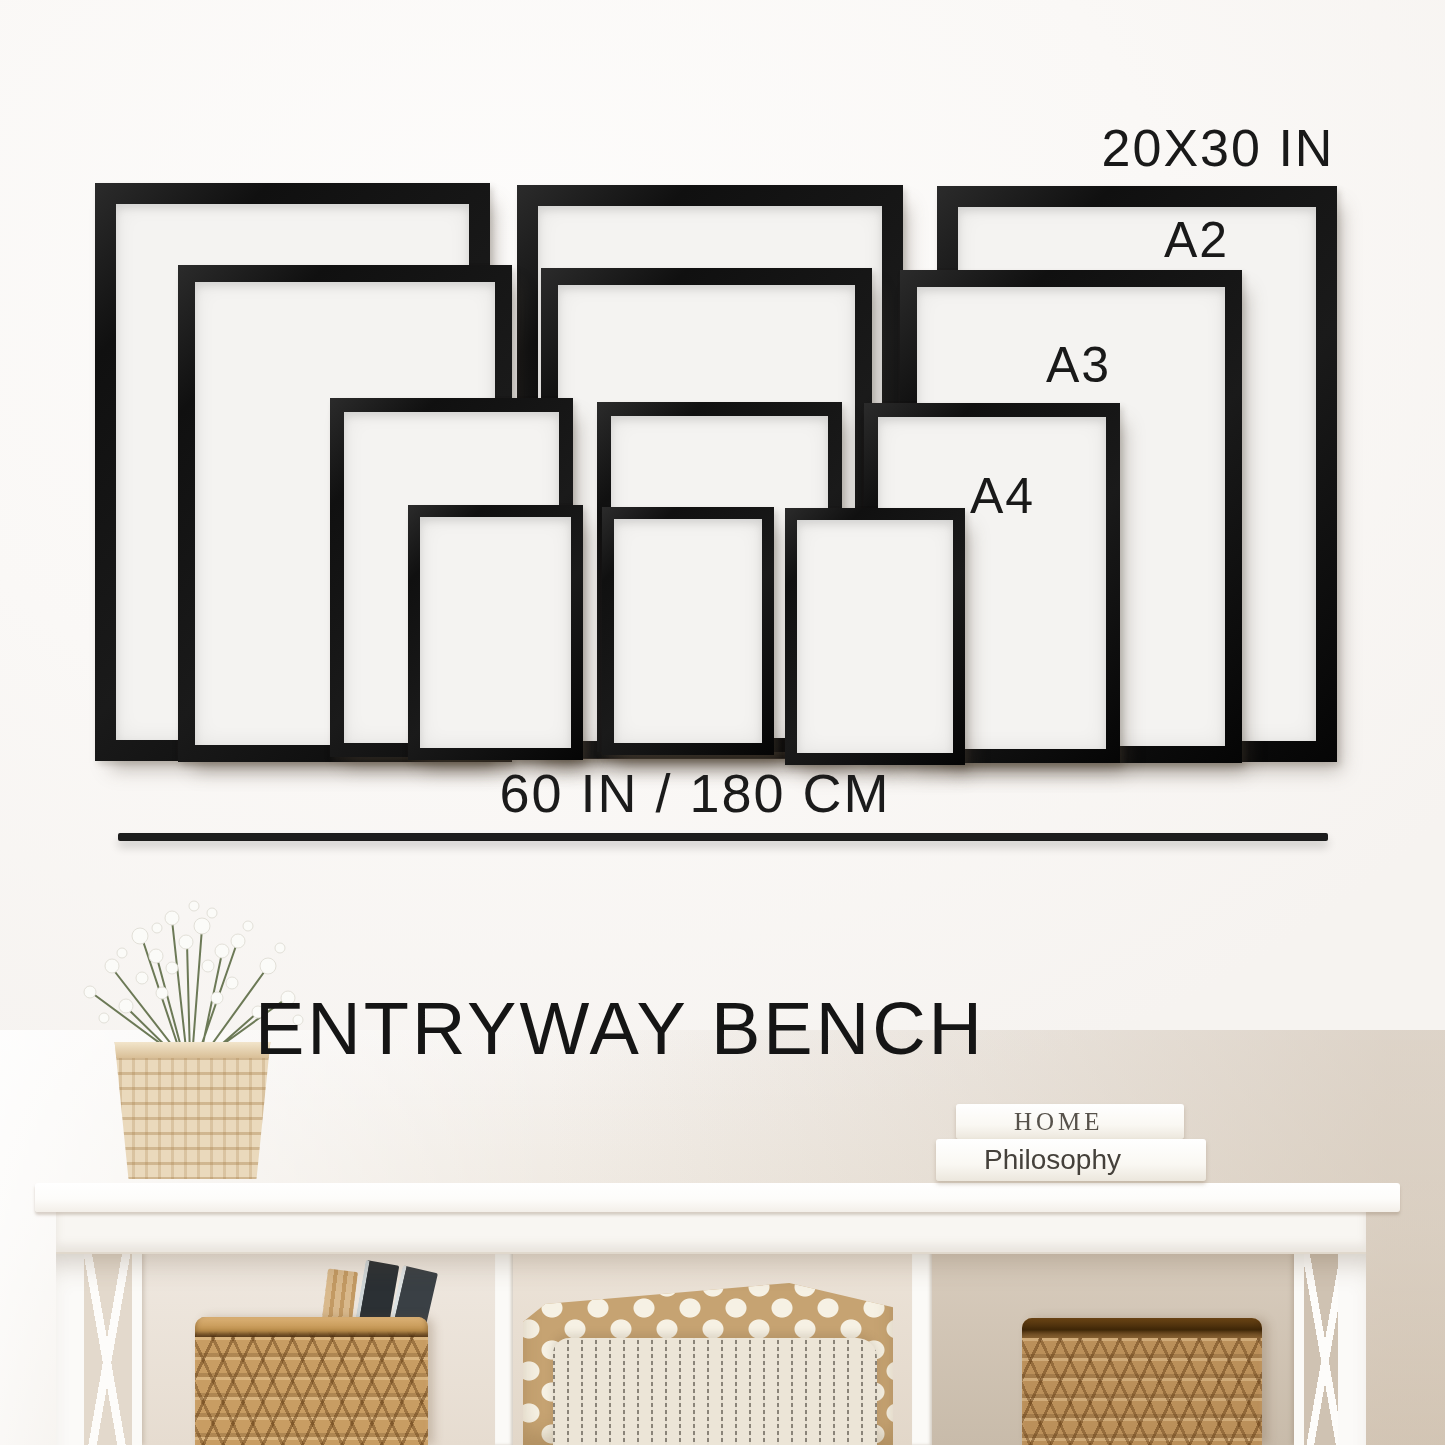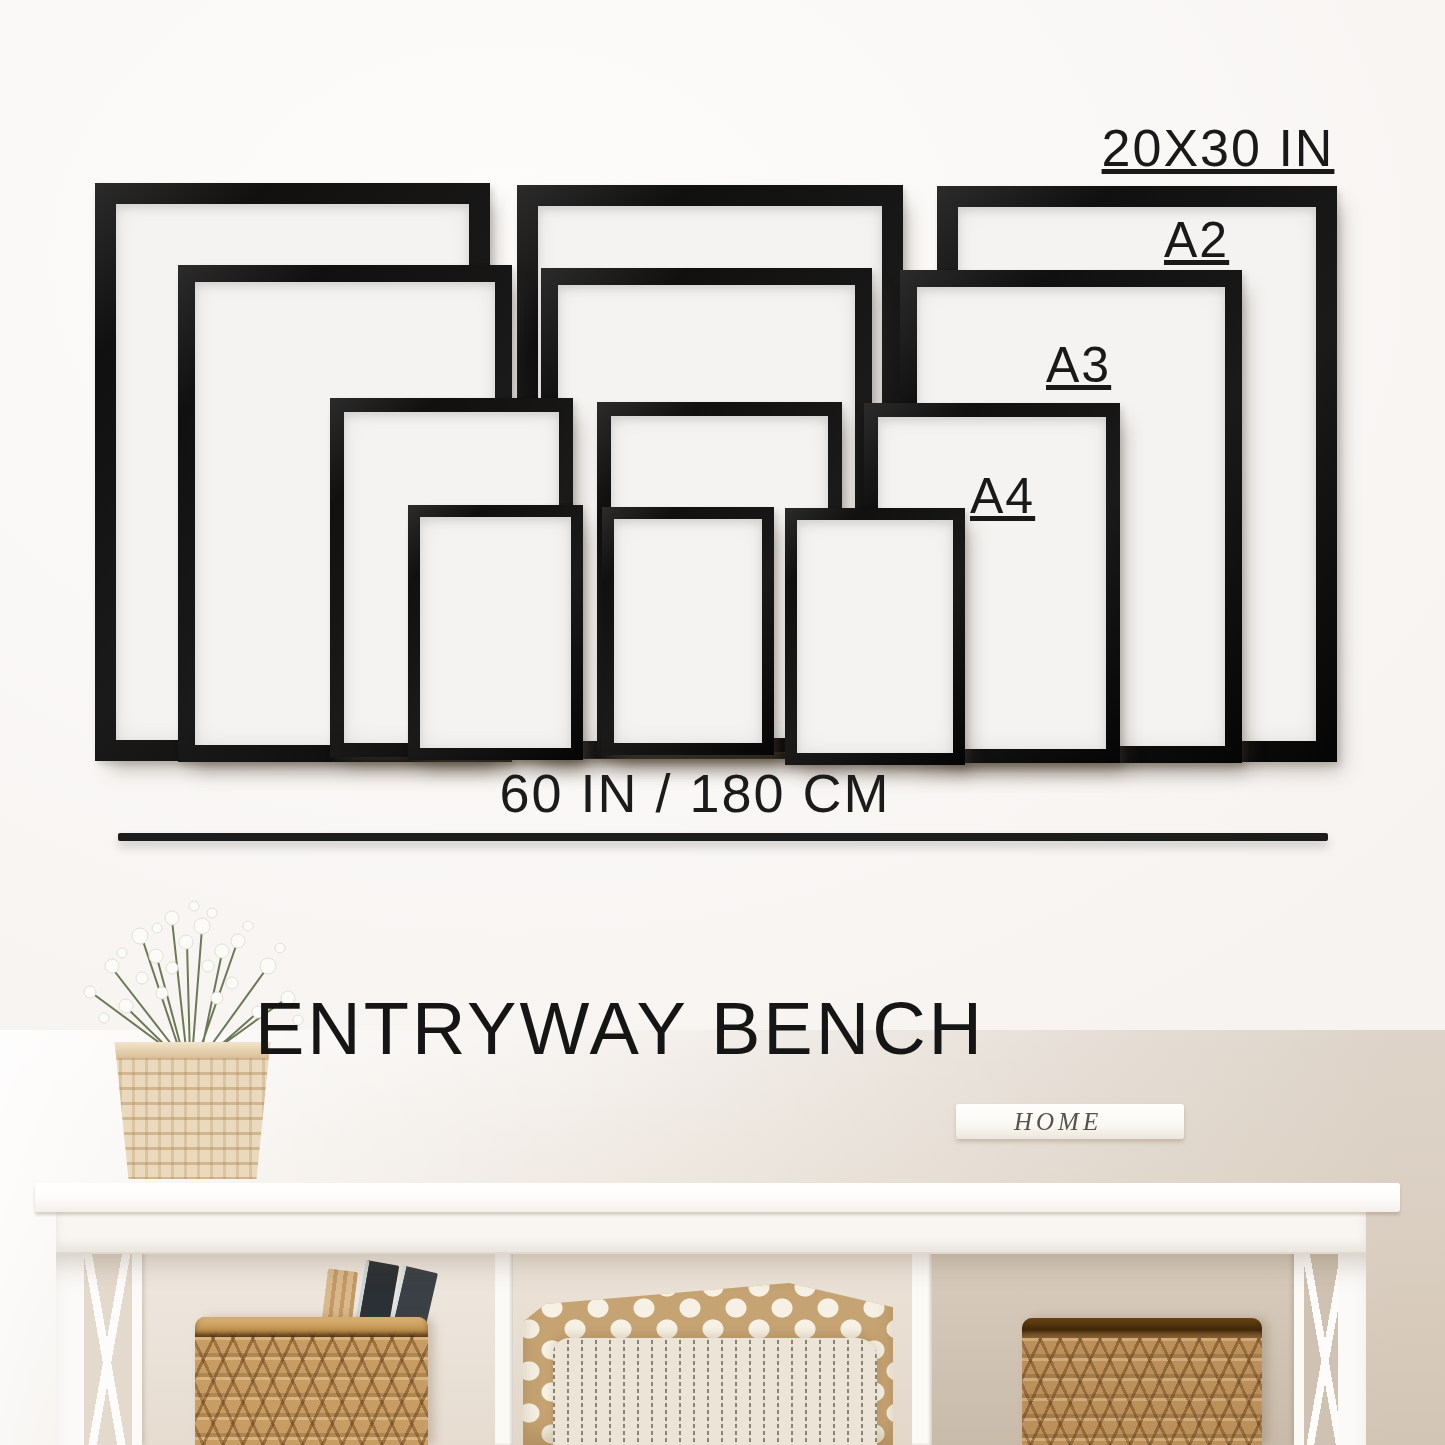--- a/index.html
+++ b/index.html
@@ -21,21 +21,20 @@
     box-shadow:10px 14px 18px -6px rgba(80,68,55,.35), 3px 4px 6px rgba(80,68,55,.18);
   }
   .paper{
     position:absolute;
     background:#f4f3f1;
     box-shadow:inset 0 0 22px rgba(0,0,0,.07), inset 0 4px 8px rgba(0,0,0,.10);
   }
   .size-label{
     position:absolute;line-height:1;letter-spacing:2px;color:#191919;z-index:20;
     font-family:"Liberation Sans", sans-serif;
-    text-decoration:underline;
   }
   .lbl-2030{left:1088px;top:122px;font-size:52px;width:260px;text-align:center;}
   .lbl-a2{left:1164px;top:215px;font-size:50px;}
   .lbl-a3{left:1046px;top:340px;font-size:50px;}
   .lbl-a4{left:970px;top:471px;font-size:50px;}
   .width-caption{
     position:absolute;left:345px;top:766px;width:700px;text-align:center;
     font-size:54px;line-height:1;letter-spacing:2px;color:#1b1b1b;z-index:20;
   }
   .measure-line{
@@ -128,21 +127,21 @@
     clip-path:polygon(5% 0,95% 0,87% 100%,13% 100%);
     border-radius:8px 8px 24px 24px;
   }
   .pot-rim{position:absolute;left:0;right:0;top:0;height:16px;
     background:linear-gradient(to bottom,#f2e5cb,#d9bf97);border-radius:8px;}
   .flowers{position:absolute;z-index:6;}
   .book-flat{
     position:absolute;z-index:7;border-radius:3px;
     background:linear-gradient(to bottom,#ffffff 0%,#faf8f3 60%,#ece7dd 100%);
     box-shadow:0 3px 4px rgba(140,120,95,.35);
-    display:flex;align-items:center;font-style:italic;
+    display:flex;align-items:center;
   }
   .book-flat .spine-text{line-height:1;}
   .spine-serif{font-family:"Liberation Serif", serif;font-size:25px;letter-spacing:4px;color:#57524b;padding-left:58px;}
   .spine-sans{font-family:"Liberation Sans", sans-serif;font-size:28px;color:#45413b;padding-left:48px;}
 </style>
 </head>
 <body>
 
 <div class="stage">
 
@@ -269,14 +268,17 @@
         <circle cx="165" cy="100" r="6"></circle>
     </g>
   </svg>
   <div class="pot" style="left:106px;top:1042px;width:173px;height:137px;">
     <div class="pot-rim"></div>
   </div>
 
   <div class="book-flat" style="left:956px;top:1104px;width:228px;height:35px;z-index:7;">
     <span class="spine-text spine-serif">HOME</span>
   </div>
+  <div class="book-flat" style="left:936px;top:1139px;width:270px;height:42px;z-index:7;">
+    <span class="spine-text spine-sans">Philosophy</span>
+  </div>
 
 </div>
 
 </body></html>

